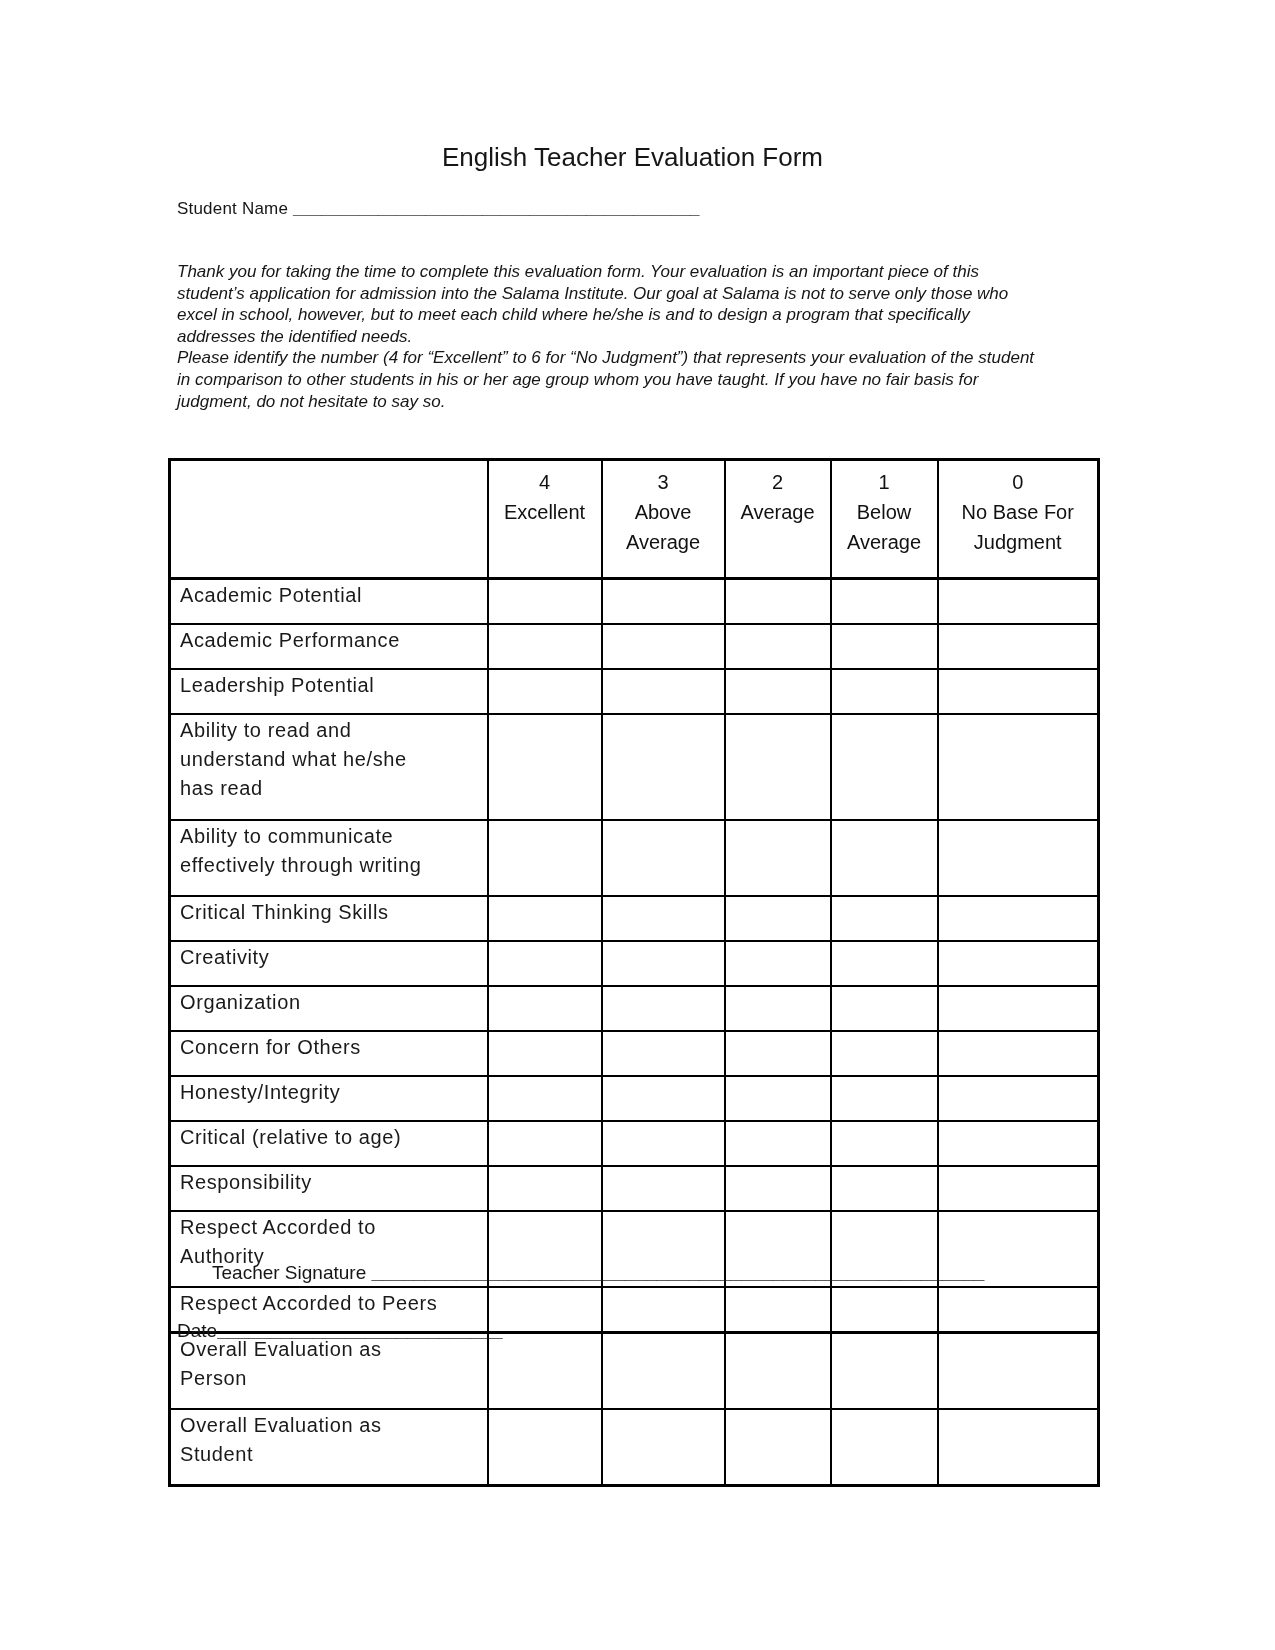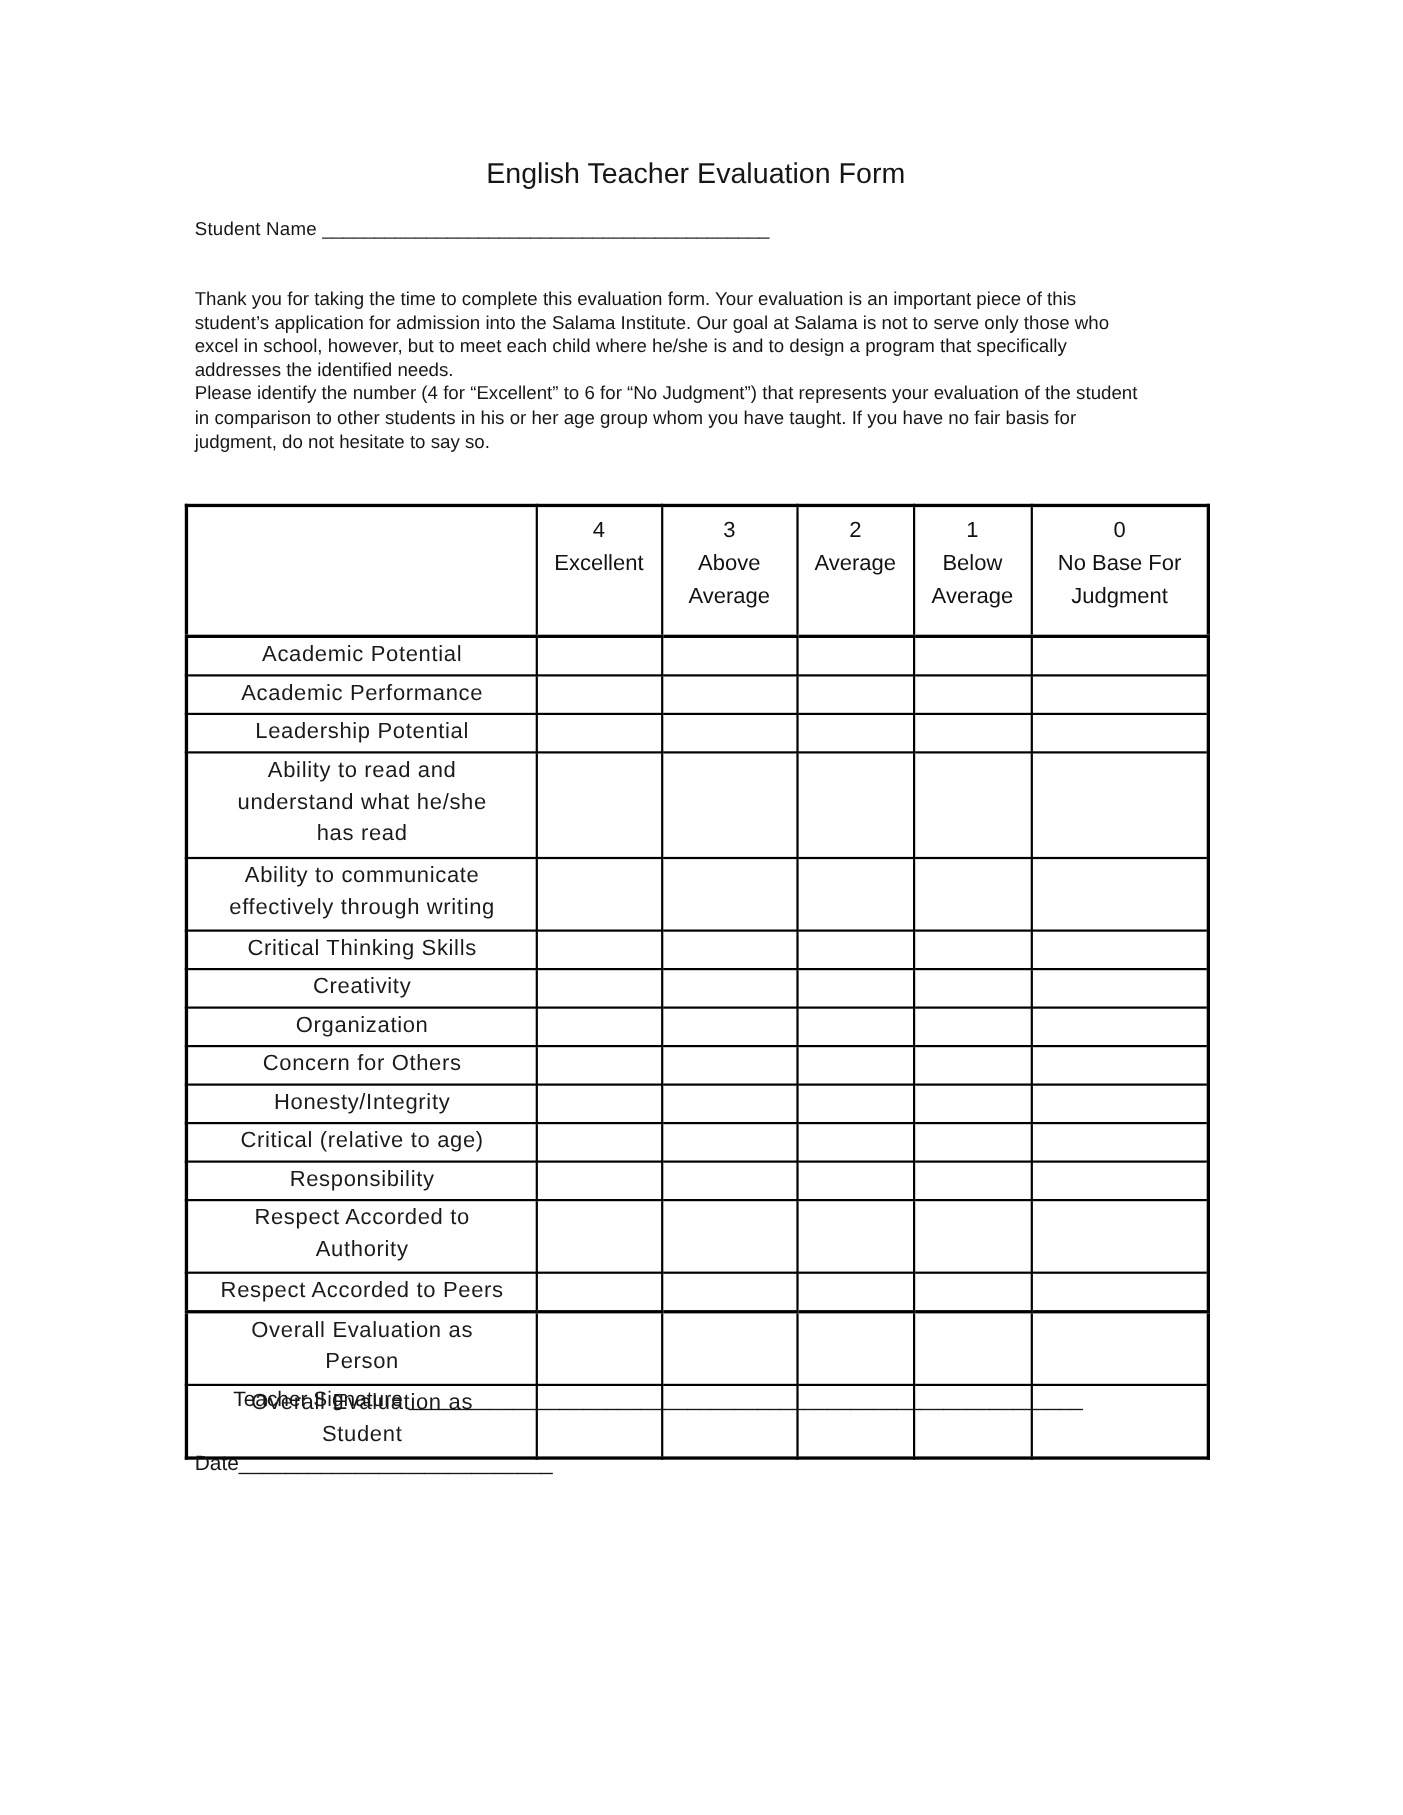--- a/index.html
+++ b/index.html
@@ -13,21 +13,21 @@
     text-align:center;font-size:26px;font-weight:400;color:#161616;
   }
   .student-line{
     position:absolute;top:199px;left:177px;font-size:17px;color:#161616;
     letter-spacing:.2px;white-space:nowrap;
   }
   .intro{
     position:absolute;top:261px;left:177px;width:866px;
     font-size:17px;line-height:21.6px;color:#161616;
   }
-  .intro p{margin:0;}
+  .intro p{margin:0;font-style:italic;}
   .eval-table{
     position:absolute;top:458px;left:168px;width:929px;
     border-collapse:collapse;table-layout:fixed;
     border:3px solid #000;
   }
   .eval-table col.c0{width:318px}
   .eval-table col.c1{width:114px}
   .eval-table col.c2{width:123px}
   .eval-table col.c3{width:106px}
   .eval-table col.c4{width:107px}
@@ -35,38 +35,38 @@
   .eval-table th,.eval-table td{
     border:2px solid #000;font-weight:400;
   }
   .eval-table th{
     height:110px;vertical-align:top;text-align:center;
     padding:6px 4px 0 4px;font-size:20px;line-height:30px;
     border-bottom:3px solid #000;
   }
   .hdr-label{white-space:pre-line;}
   .eval-table td.label-cell{
-    text-align:center;vertical-align:top;
-    padding:1px 8px 1px 9px;font-size:20px;line-height:29px;
+    text-align:left;vertical-align:top;
+    padding:1px 8px 11px 9px;font-size:20px;line-height:29px;
     letter-spacing:.6px;white-space:pre-line;color:#1a1a1a;
   }
   .eval-table tr.r1 td{height:31px;}
   .eval-table tr.r2 td{height:62px;}
   .eval-table tr.r3 td{height:92px;}
   .eval-table tr.thick-top td{border-top:3px solid #000;}
   .sig-line{
     position:absolute;top:1262px;left:177px;font-size:19px;color:#161616;
     white-space:nowrap;
     margin-left:35px;
   }
   .date-line{
     position:absolute;top:1320px;left:177px;font-size:19px;color:#161616;
     white-space:nowrap;
   }
-  .blank{letter-spacing:0;}
+  .blank{letter-spacing:0;font-weight:bold;}
 </style>
 </head>
 <body>
 
 <div class="title">English Teacher Evaluation Form</div>
 
 <div class="student-line"><span>Student Name </span><span class="blank">___________________________________________</span></div>
 
 <div class="intro">
   <p>Thank you for taking the time to complete this evaluation form. Your evaluation is an important piece of this student’s application for admission into the Salama Institute. Our goal at Salama is not to serve only those who excel in school, however, but to meet each child where he/she is and to design a program that specifically addresses the identified needs.</p>

